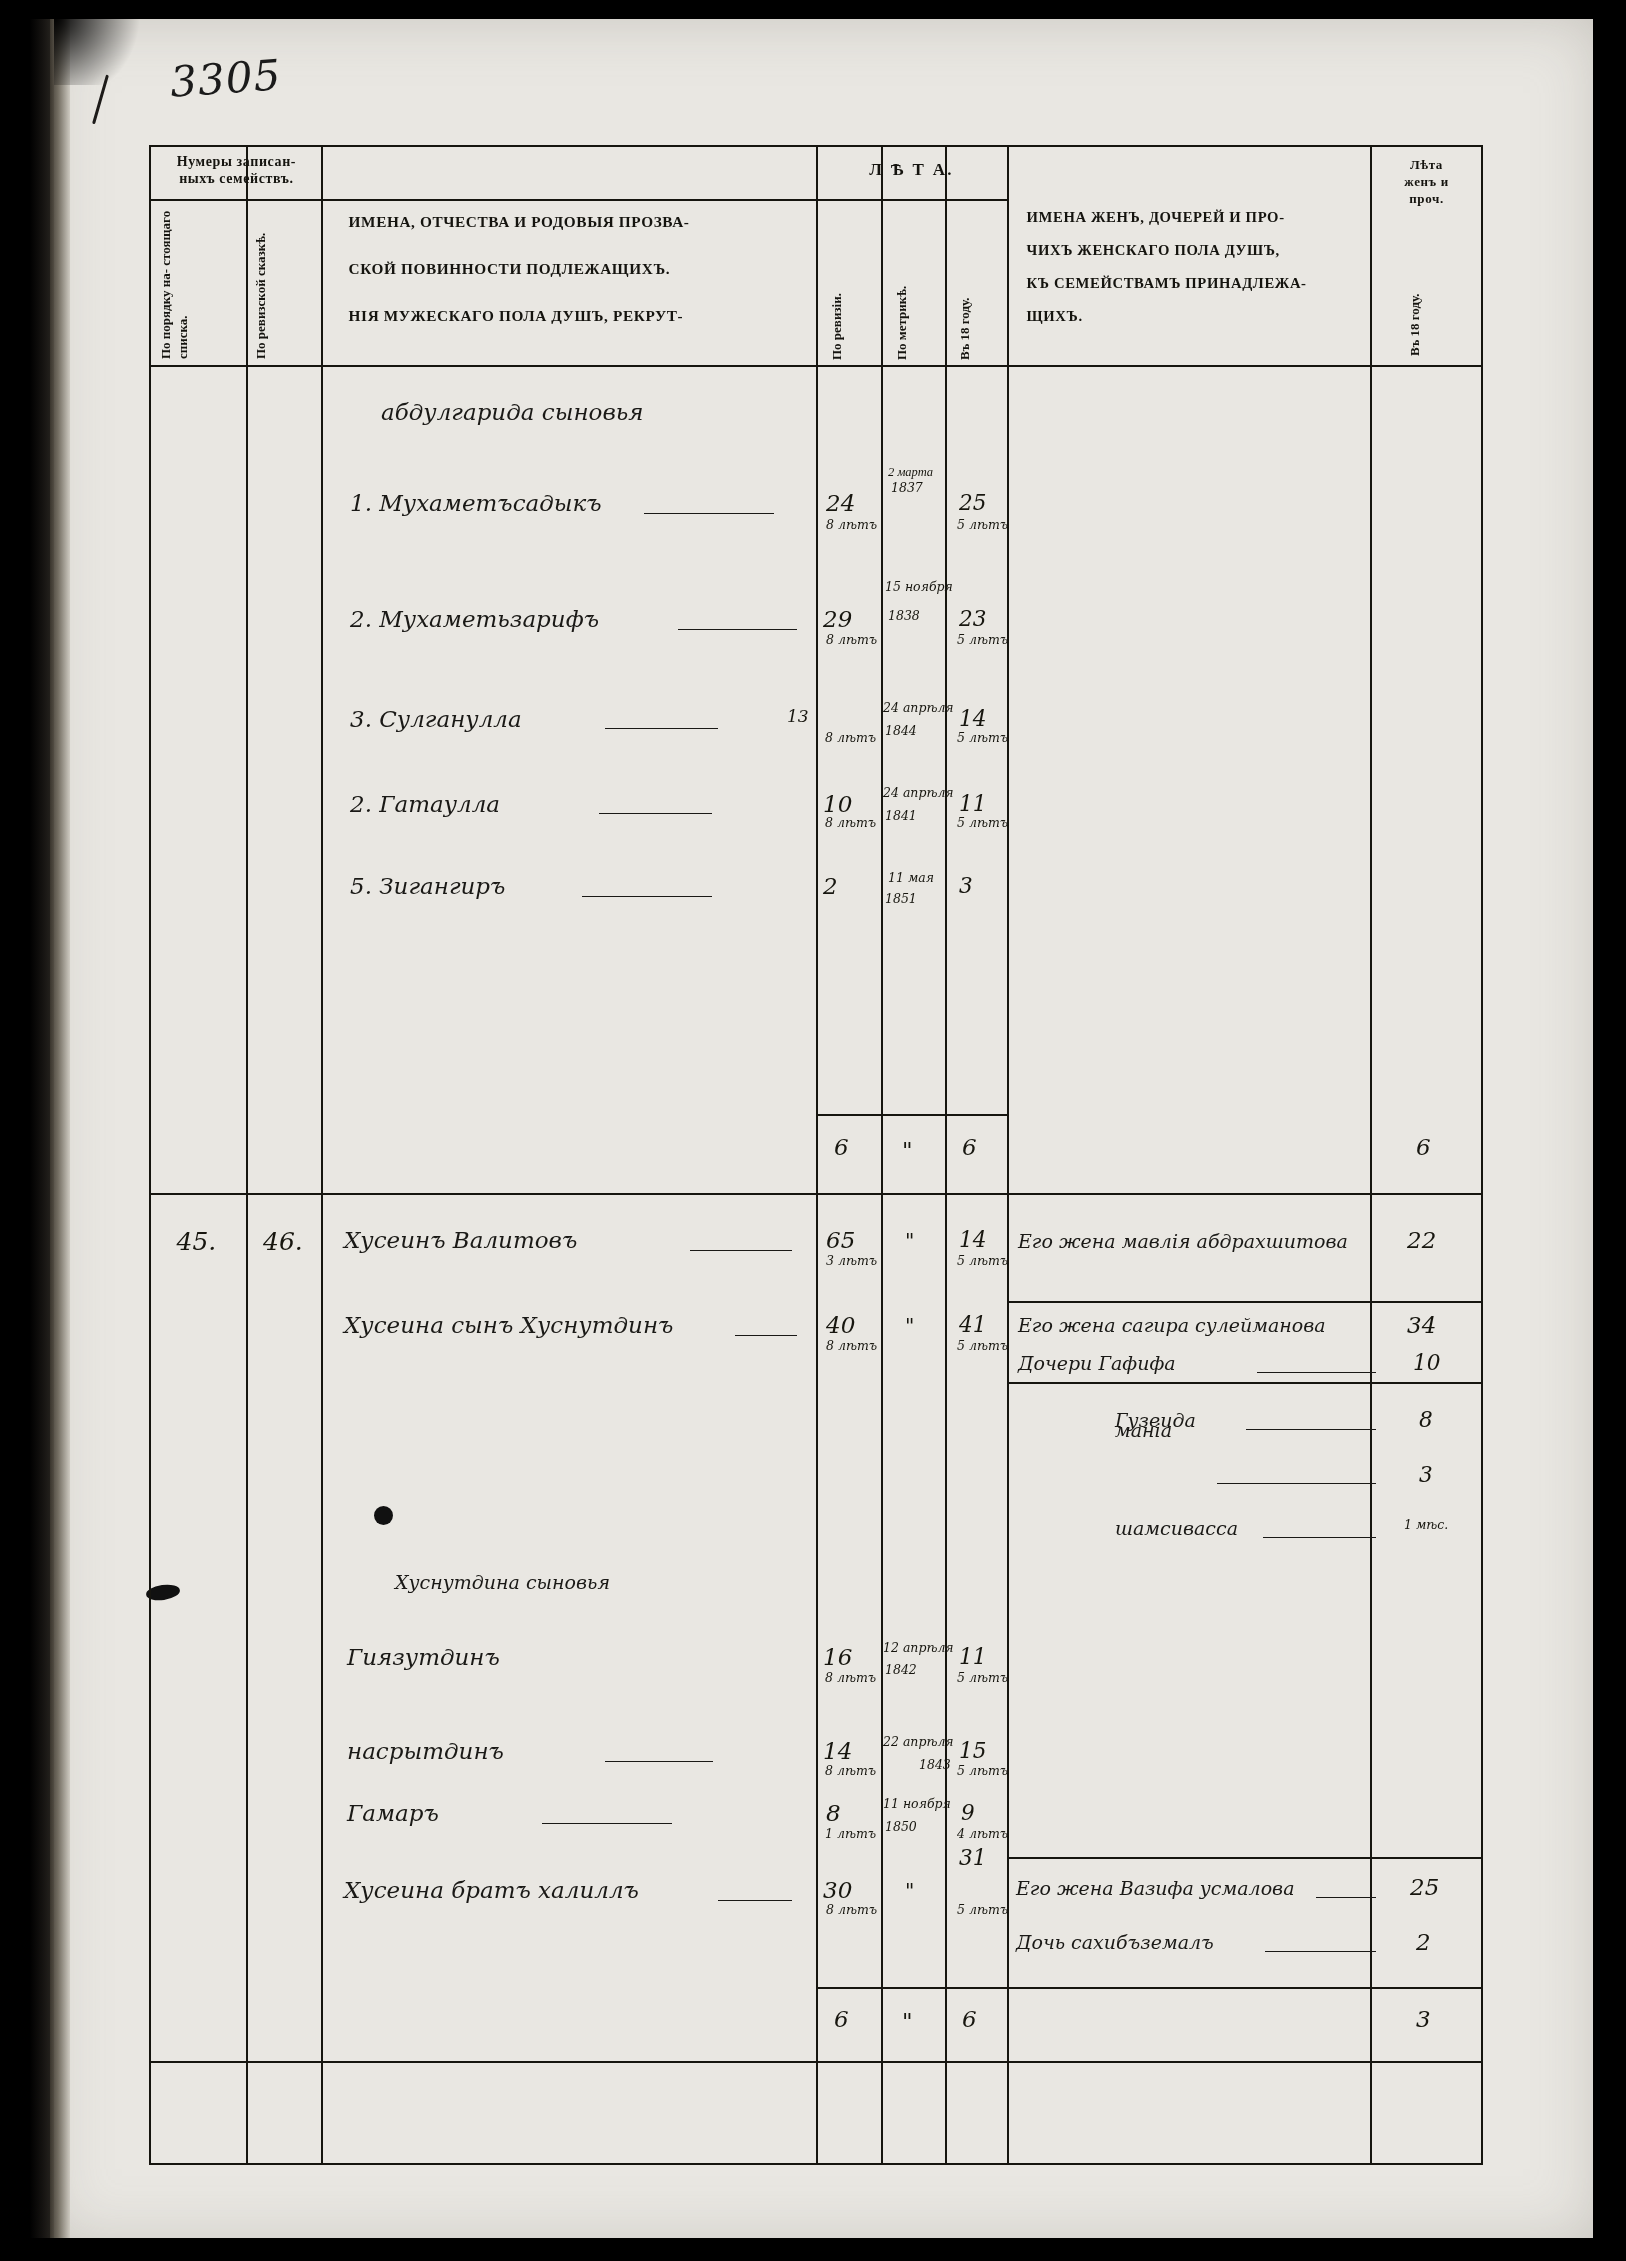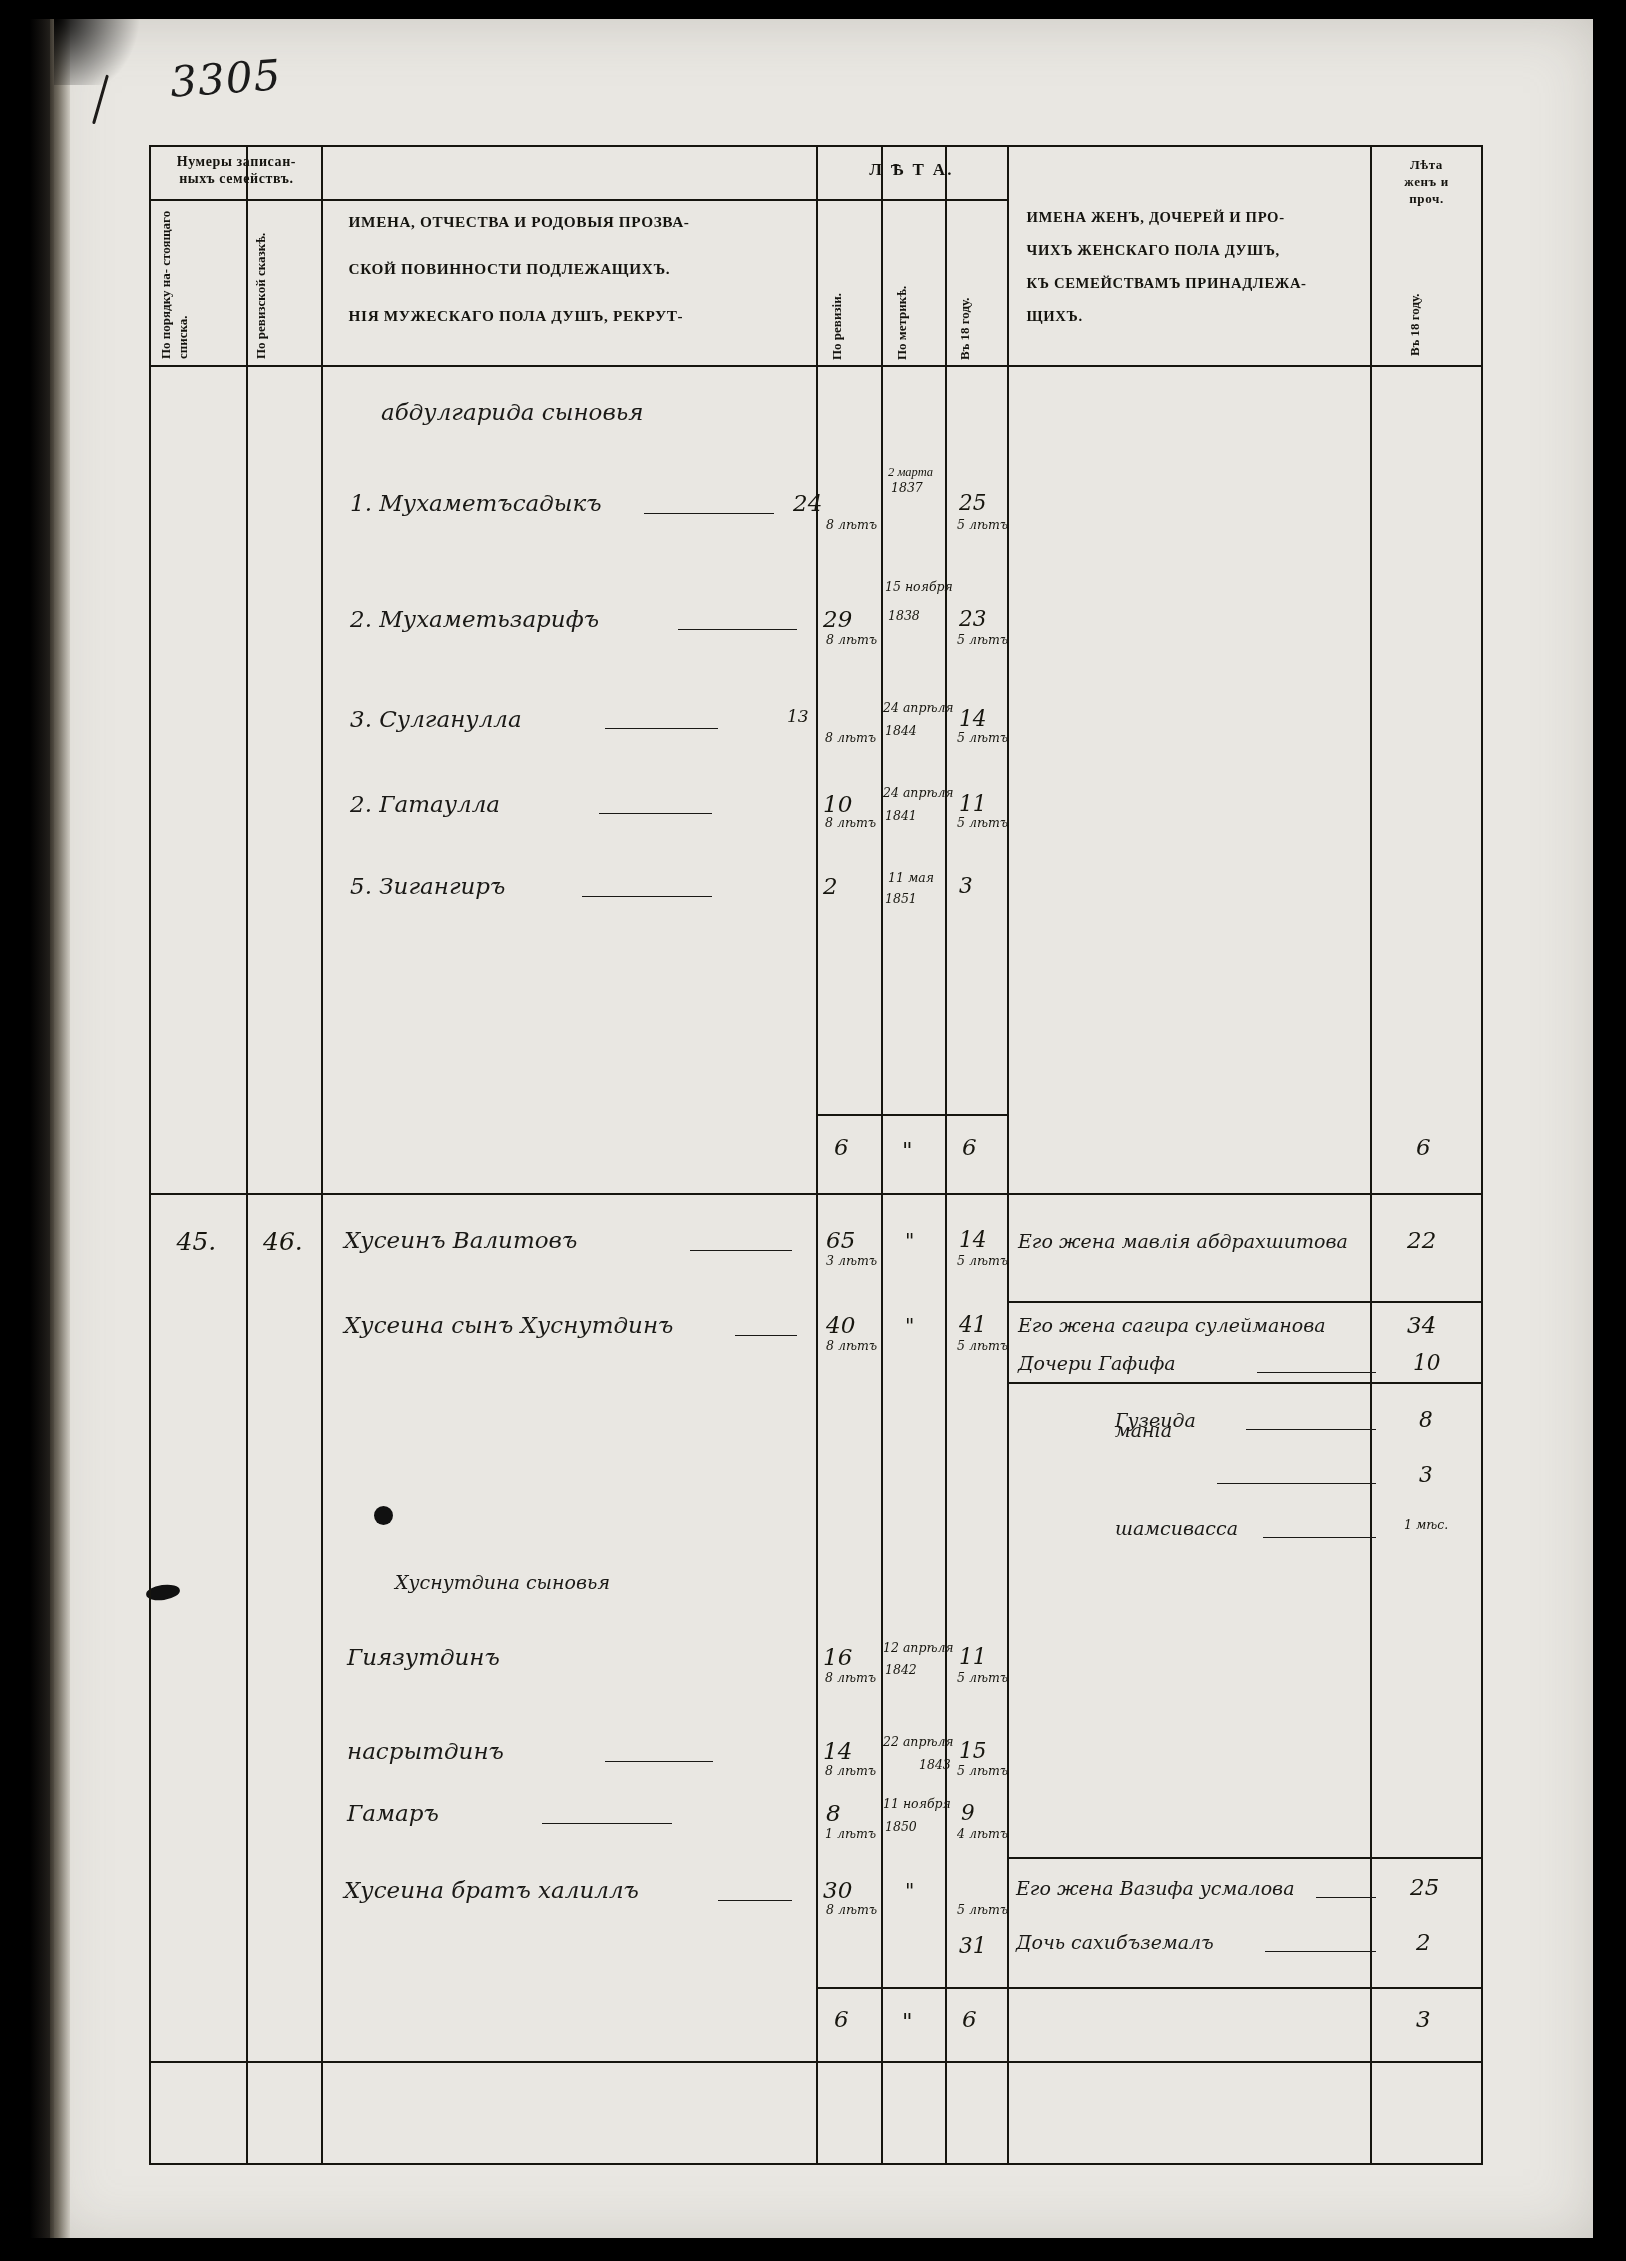--- a/index.html
+++ b/index.html
@@ -152,21 +152,21 @@
       </div>
       <div class="hcell vert" style="left:1256px;top:79px;width:45px;height:130px;font-size:13px;text-align:left;">
         <span>Въ 18      году.</span>
       </div>
     </div>
 
     <div class="cell-txt hand" style="left:230px;top:252px;font-size:23px;">абдулгарида сыновья</div>
 
     <div class="cell-txt hand" style="left:199px;top:343px;font-size:23px;">1. Мухаметъсадыкъ</div>
     <div class="leader" style="position:absolute;left:493px;top:366px;width:130px;"></div>
-    <div class="cell-txt num" style="left:642px;top:343px;font-size:23px;">24</div>
+    <div class="cell-txt num" style="left:675px;top:343px;font-size:23px;">24</div>
     <div class="cell-txt num small" style="left:737px;top:318px;font-family:Liberation Serif, serif;">2 марта</div>
     <div class="cell-txt num small" style="left:740px;top:333px;">1837</div>
     <div class="cell-txt num small" style="left:675px;top:370px;">8 лѣтъ</div>
     <div class="cell-txt num" style="left:808px;top:343px;font-size:21.6px;">25</div>
     <div class="cell-txt num small" style="left:806px;top:370px;">5 лѣтъ</div>
 
     <div class="cell-txt hand" style="left:199px;top:459px;font-size:23px;">2. Мухаметьзарифъ</div>
     <div class="leader" style="position:absolute;left:527px;top:482px;width:119px;"></div>
     <div class="cell-txt num" style="left:672px;top:459px;font-size:23px;">29</div>
     <div class="cell-txt num small" style="left:734px;top:432px;">15 ноября</div>
@@ -270,21 +270,21 @@
     <div class="cell-txt num small" style="left:734px;top:1672px;">1850</div>
     <div class="cell-txt num small" style="left:674px;top:1679px;">1 лѣтъ</div>
     <div class="cell-txt num" style="left:810px;top:1653px;font-size:21.6px;">9</div>
     <div class="cell-txt num small" style="left:806px;top:1679px;">4 лѣтъ</div>
 
     <div class="cell-txt hand" style="left:193px;top:1730px;font-size:23px;">Хусеина братъ халиллъ</div>
     <div class="leader" style="position:absolute;left:567px;top:1753px;width:74px;"></div>
     <div class="cell-txt num" style="left:672px;top:1730px;font-size:23px;">30</div>
     <div class="cell-txt num small" style="left:675px;top:1755px;">8 лѣтъ</div>
     <div class="cell-txt num" style="left:754px;top:1732px;font-size:20.4px;">"</div>
-    <div class="cell-txt num" style="left:808px;top:1786px;font-size:21.6px;">31</div>
+    <div class="cell-txt num" style="left:808px;top:1698px;font-size:21.6px;">31</div>
     <div class="cell-txt num small" style="left:806px;top:1755px;">5 лѣтъ</div>
     <div class="cell-txt hand" style="left:865px;top:1730px;font-size:19px;">Его жена Вазифа усмалова</div>
     <div class="leader" style="position:absolute;left:1165px;top:1750px;width:60px;"></div>
     <div class="cell-txt num" style="left:1259px;top:1727px;font-size:23px;">25</div>
     <div class="cell-txt hand" style="left:865px;top:1784px;font-size:19px;">Дочь сахибъземалъ</div>
     <div class="leader" style="position:absolute;left:1114px;top:1804px;width:111px;"></div>
     <div class="cell-txt num" style="left:1265px;top:1782px;font-size:23px;">2</div>
 
     <div class="cell-txt num" style="left:683px;top:1859px;font-size:23px;">6</div>
     <div class="cell-txt num" style="left:751px;top:1861px;font-size:23px;">"</div>

